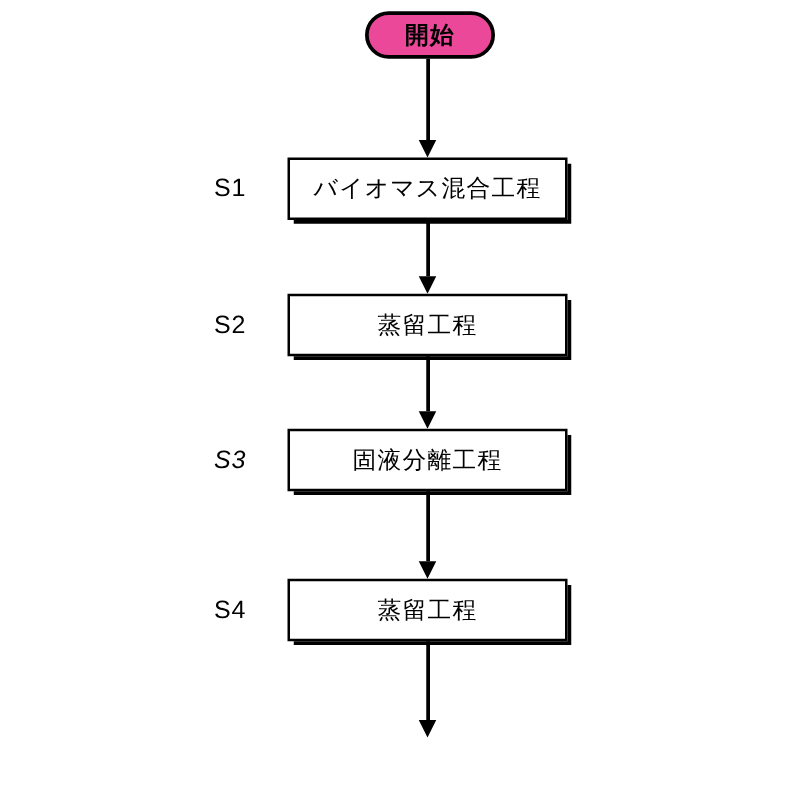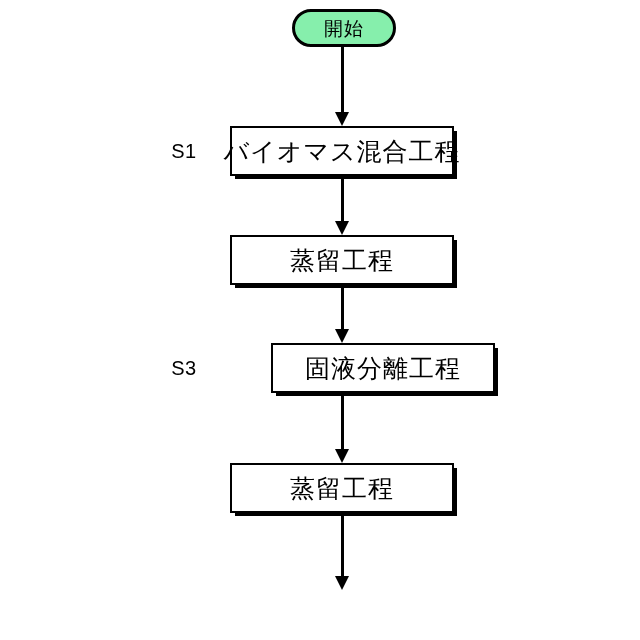--- a/index.html
+++ b/index.html
@@ -24,25 +24,26 @@
     height: 640px;
   }
 
   
   .terminator {
     position: absolute;
     width: 104px;
     height: 38px;
     border: 3px solid #000000;
     border-radius: 19px;
-    background: #86efac;
+    background: #ec4899;
     box-sizing: border-box;
     display: flex;
     align-items: center;
     justify-content: center;
+    font-weight: bold;
   }
   .terminator .node-label {
     font-size: 19px;
     line-height: 1;
     letter-spacing: 1px;
     white-space: nowrap;
   }
   
   .terminator::after {
     content: "";
@@ -67,47 +68,47 @@
     height: 50px;
     background: #ffffff;
     border: 2px solid #000000;
     box-sizing: border-box;
     display: flex;
     align-items: center;
     justify-content: center;
     box-shadow: 4px 4px 0 -1px #000000;
   }
   .process-box .node-label {
-    font-size: 25px;
+    font-size: 19px;
     line-height: 1;
     letter-spacing: 1px;
     white-space: nowrap;
   }
 
   #node-s1 { top: 126px; }
   #node-s2 { top: 235px; }
-  #node-s3 { top: 343px; margin-left: 41px; }
+  #node-s3 { top: 343px; }
   #node-s4 { top: 463px; }
 
   
   .step-id {
     position: absolute;
     left: 162px;
     width: 44px;
     height: 50px;
     display: flex;
     align-items: center;
     justify-content: center;
     font-size: 20px;
     letter-spacing: 0.5px;
     text-align: right;
   }
   #step-id-s1 { top: 126px; }
   #step-id-s2 { top: 235px; }
-  #step-id-s3 { top: 343px; }
+  #step-id-s3 { top: 343px; font-style: italic; }
   #step-id-s4 { top: 463px; }
 
   
   .arrow {
     position: absolute;
     left: 335px;
     width: 15px;
   }
   .arrow .shaft {
     position: absolute;
@@ -159,39 +160,41 @@
   <div class="step-id" id="step-id-s1">S1</div>
   <div class="process-box" id="node-s1">
     <span class="node-label">バイオマス混合工程</span>
   </div>
 
   <div class="arrow" id="arrow-s1-s2">
     <div class="shaft"></div>
     <div class="head"></div>
   </div>
 
+  <div class="step-id" id="step-id-s2">S2</div>
   <div class="process-box" id="node-s2">
     <span class="node-label">蒸留工程</span>
   </div>
 
   <div class="arrow" id="arrow-s2-s3">
     <div class="shaft"></div>
     <div class="head"></div>
   </div>
 
   <div class="step-id" id="step-id-s3">S3</div>
   <div class="process-box" id="node-s3">
     <span class="node-label">固液分離工程</span>
   </div>
 
   <div class="arrow" id="arrow-s3-s4">
     <div class="shaft"></div>
     <div class="head"></div>
   </div>
 
+  <div class="step-id" id="step-id-s4">S4</div>
   <div class="process-box" id="node-s4">
     <span class="node-label">蒸留工程</span>
   </div>
 
   <div class="arrow" id="arrow-s4-end">
     <div class="shaft"></div>
     <div class="head"></div>
   </div>
 
 

